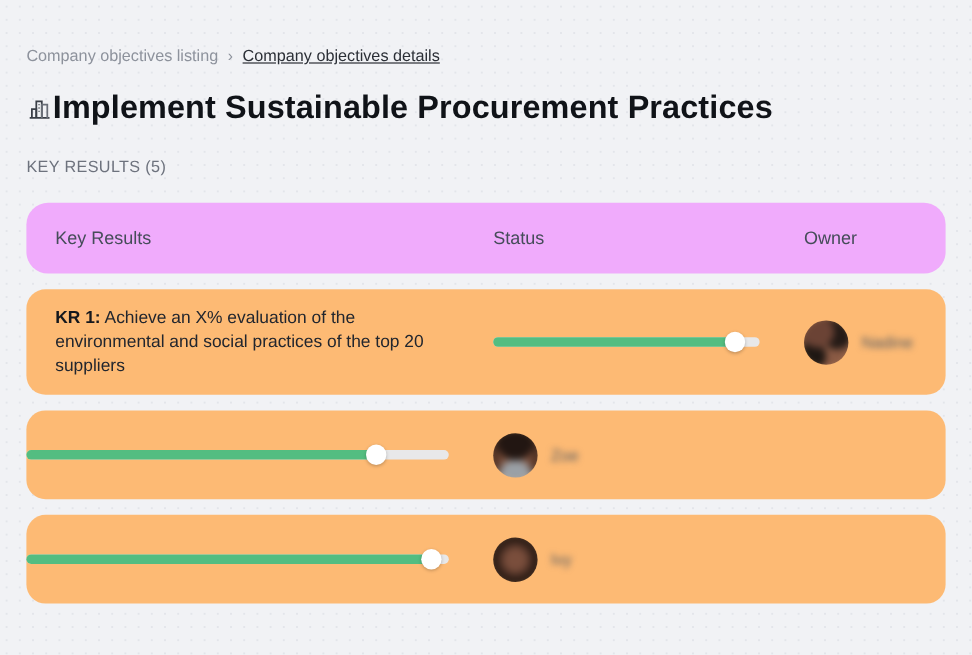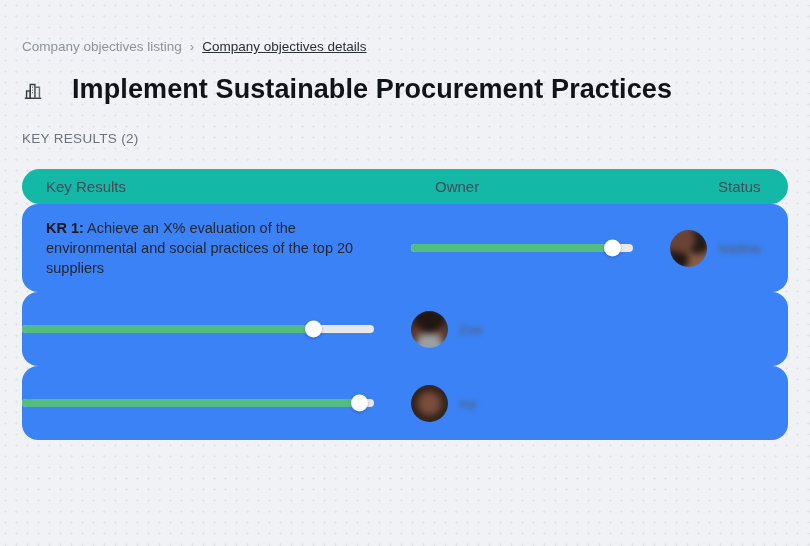--- a/index.html
+++ b/index.html
@@ -17,47 +17,47 @@
   
   .breadcrumb {
     display: flex; align-items: flex-start; gap: 8px;
     padding-top: 39px; font-size: 13.5px;
   }
   .crumb-muted { color: #8d929c; cursor: pointer; }
   .crumb-sep { color: #8d929c; font-size: 13px; }
   .crumb-current { color: #2b2f36; font-weight: 500; text-decoration: underline; }
 
   
-  .title-row { display: flex; align-items: center; gap: 28px; margin-top: 20px; }
+  .title-row { display: flex; align-items: center; gap: 0; margin-top: 20px; }
   .title-icon { width: 22px; height: 22px; flex: 0 0 auto; }
   .page-title { font-size: 27px; font-weight: 700; color: #101318; letter-spacing: 0.1px; }
 
   
   .section-label {
     margin-top: 26px; font-size: 13.5px; color: #6d727d; letter-spacing: 0.3px;
   }
 
   
   .table-header {
     margin-top: 23px;
-    height: 35px;
-    background: #14b8a6;
+    height: 59px;
+    background: #f0abfc;
     border-radius: 18px;
     display: grid;
     grid-template-columns: 389px 259px 1fr;
     align-items: center;
     font-size: 15px;
     color: #454c59;
-    gap: 24px;
   }
   .th-key { padding-left: 24px; }
 
   
   .kr-row {
-    background: #3b82f6;
+    margin-top: 13px;
+    background: #fdba74;
     border-radius: 16px;
     min-height: 74px;
     display: grid;
     grid-template-columns: 389px 259px 1fr;
     align-items: center;
     cursor: pointer;
   }
   .kr-text {
     padding: 14px 26px 14px 24px;
     font-size: 14.5px;
@@ -129,26 +129,26 @@
         <path d="M3 21 H21"></path>
         <path d="M5 21 V13 H9 V21"></path>
         <path d="M9 21 V6 H14 V21"></path>
         <path d="M14 21 V9 H19 V21" stroke="#6a6f78"></path>
         <path d="M11 9 h1 M11 12 h1 M11 15 h1" stroke-width="1.2"></path>
       </svg>
     </span>
     <h1 class="page-title">Implement Sustainable Procurement Practices</h1>
   </div>
 
-  <div class="section-label">KEY RESULTS (2)</div>
+  <div class="section-label">KEY RESULTS (5)</div>
 
   <div class="table-header">
     <span class="th-key">Key Results</span>
+    <span>Status</span>
     <span>Owner</span>
-    <span>Status</span>
   </div>
 
   <div class="kr-row">
     <div class="kr-text">
       <span class="kr-label">KR 1:</span>
       <span>Achieve an X% evaluation of the environmental and social practices of the top 20 suppliers</span>
     </div>
     <div class="progress-cell">
       <div class="progress-track">
         <div class="progress-fill" style="width: 91%;"></div>

